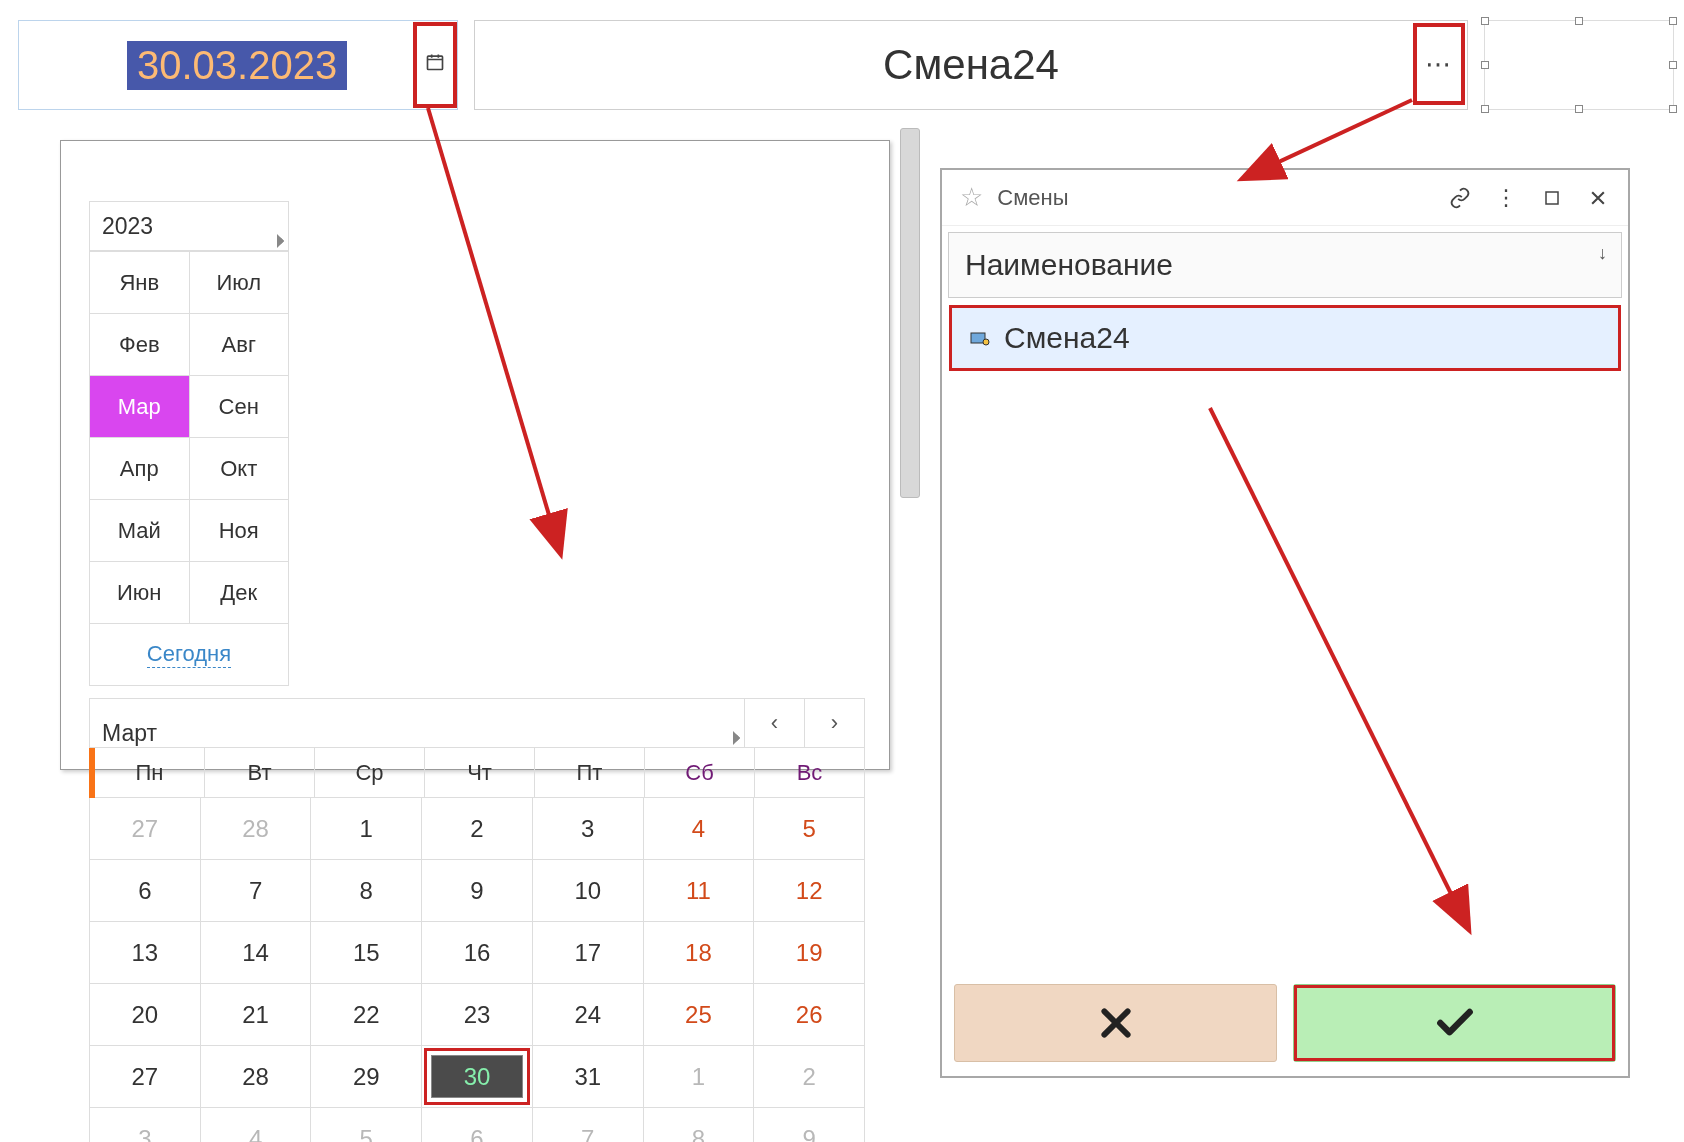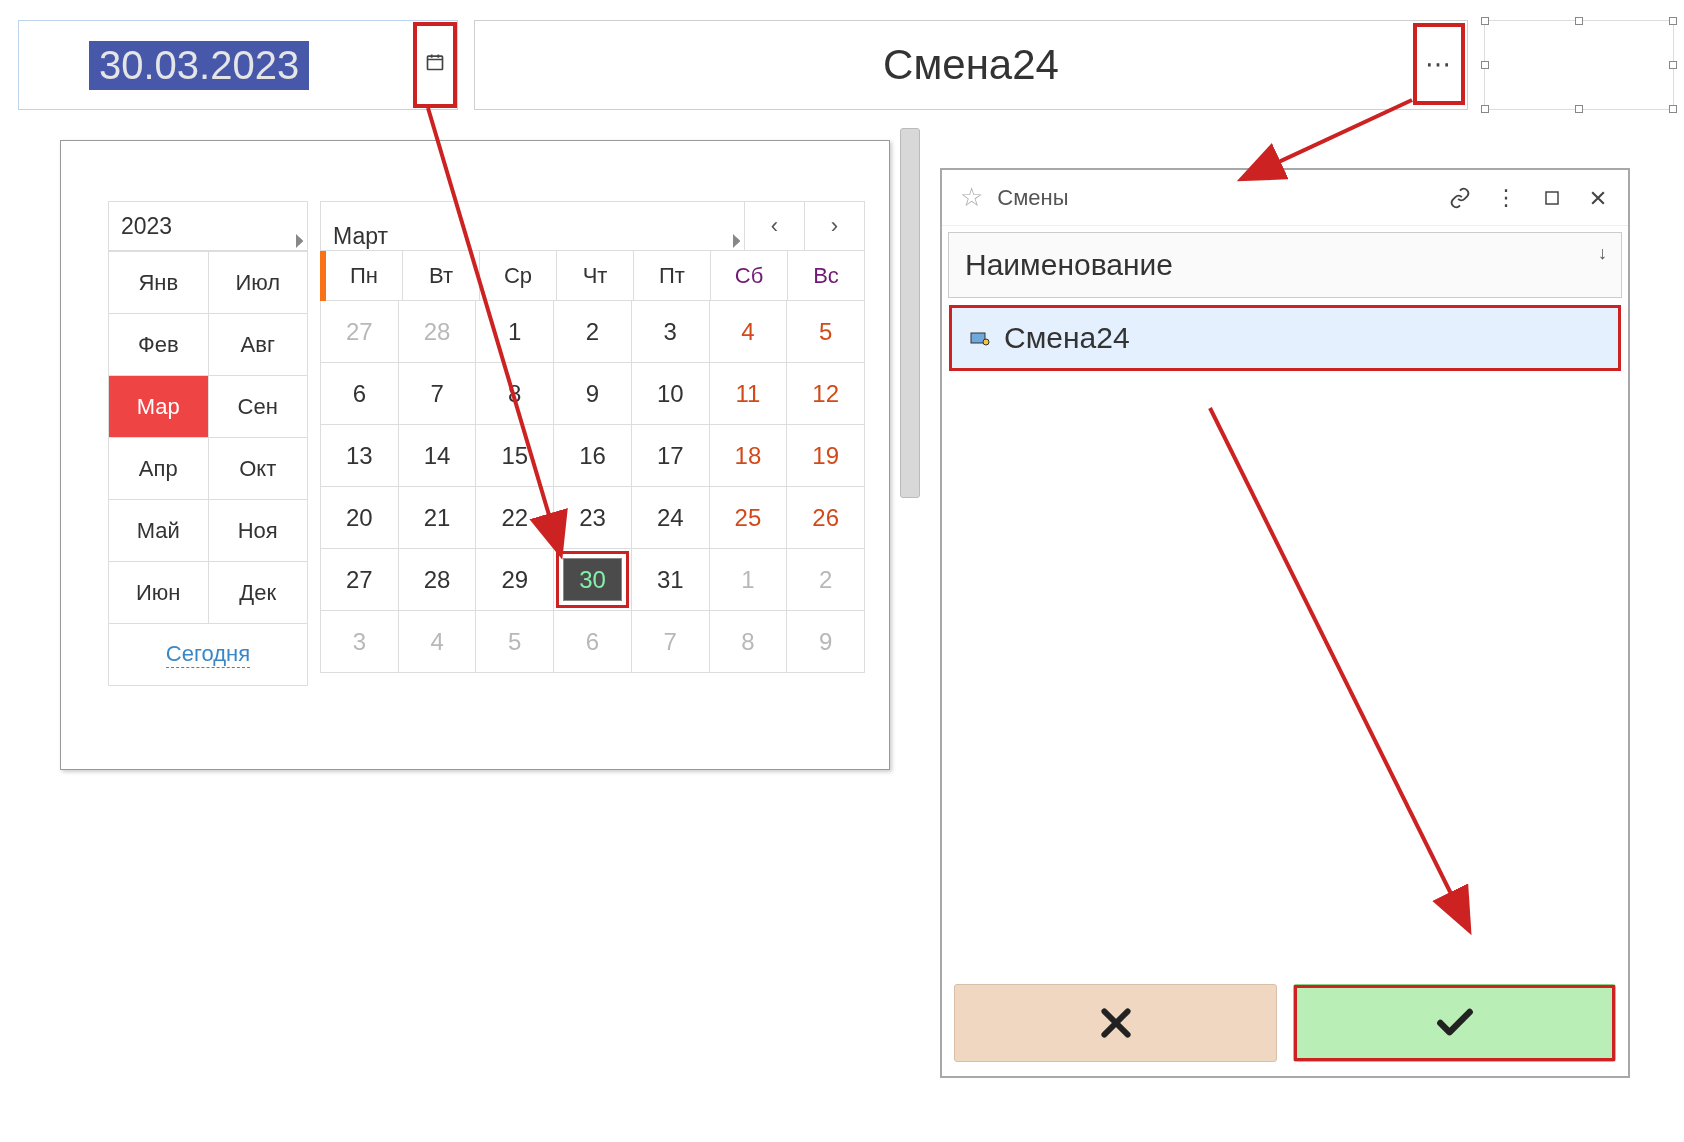--- a/index.html
+++ b/index.html
@@ -26,23 +26,23 @@
   }
   .date-field {
     width: 440px;
     height: 90px;
     border: 1px solid #bcd4ec;
     background: #fff;
     display: flex;
     align-items: center;
   }
   .date-value {
-    margin-left: 70px;
+    margin-left: 108px;
     background: #4758aa;
-    color: #e5e5e5;
+    color: #fdba74;
     font-size: 40px;
     padding: 2px 10px;
   }
   .date-icon-btn {
     margin-left: auto;
     width: 44px;
     height: 86px;
     border: 4px solid #cc2222;
     display: flex;
     align-items: flex-start;
@@ -88,37 +88,38 @@
   
   .calendar-popup {
     position: absolute;
     top: 140px;
     left: 60px;
     width: 830px;
     height: 630px;
     border: 1px solid #999;
     background: #fff;
     box-shadow: 2px 2px 4px rgba(0,0,0,.2);
-    padding: 60px 24px 24px 47px;
+    padding: 60px 24px 24px 28px;
     display: flex;
     gap: 12px;
+    flex-direction: column;
   }
   .year-col { width: 200px; }
   .year-head {
     border:1px solid #ddd; height:50px; padding-left:12px;
     display:flex; align-items:center; font-size:23px; position:relative;
   }
   .year-head::after{content:"";position:absolute;right:6px;bottom:4px;border:5px solid transparent;border-top-color:#888;border-right-color:#888;transform:rotate(45deg);}
   .months-grid { border-left:1px solid #ddd; border-top:1px solid #ddd;}
   .months-grid .mrow{display:flex;}
   .months-grid .mcell{
     flex:1;height:62px;display:flex;align-items:center;justify-content:center;
     border-right:1px solid #ddd;border-bottom:1px solid #ddd;font-size:22px;cursor:pointer;
   }
-  .months-grid .mcell.selected{background:#ef4444;color:#fff;}
+  .months-grid .mcell.selected{background:#d946ef;color:#fff;}
   .today-link{
     height:62px;border:1px solid #ddd;border-top:none;
     display:flex;align-items:center;justify-content:center;
     font-size:22px;color:#3a87c8;
   }
   .today-link span{border-bottom:1px dashed #3a87c8;}
 
   .days-col{flex:1;}
   .days-head{display:flex;height:50px;}
   .month-name{flex:1;border:1px solid #ddd;display:flex;align-items:flex-end;padding-left:12px;font-size:23px;position:relative;}

